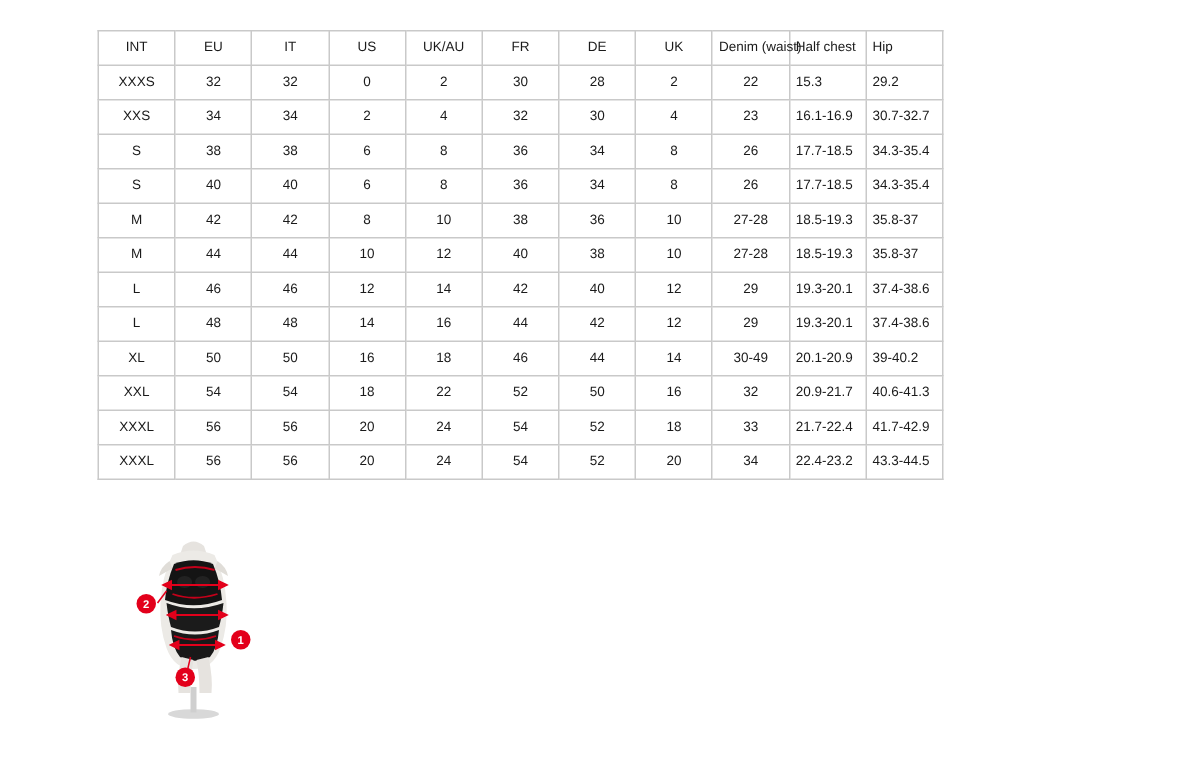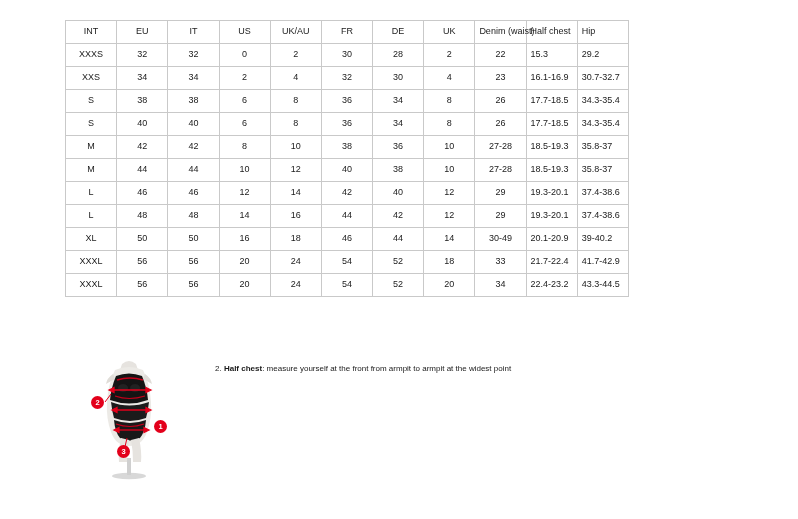--- a/index.html
+++ b/index.html
@@ -232,20 +232,33 @@
         <td>16</td>
         <td>18</td>
         <td>46</td>
         <td>44</td>
         <td>14</td>
         <td>30-49</td>
         <td class="left-pad">20.1-20.9</td>
         <td class="left-pad">39-40.2</td>
       </tr>
       <tr>
+        <td>XXL</td>
+        <td>54</td>
+        <td>54</td>
+        <td>18</td>
+        <td>22</td>
+        <td>52</td>
+        <td>50</td>
+        <td>16</td>
+        <td>32</td>
+        <td class="left-pad">20.9-21.7</td>
+        <td class="left-pad">40.6-41.3</td>
+      </tr>
+      <tr>
         <td>XXXL</td>
         <td>56</td>
         <td>56</td>
         <td>20</td>
         <td>24</td>
         <td>54</td>
         <td>52</td>
         <td>18</td>
         <td>33</td>
         <td class="left-pad">21.7-22.4</td>
@@ -320,17 +333,16 @@
 
         <line x1="40" y1="52" x2="46" y2="44" stroke="#e3001b" stroke-width="1"></line>
         <line x1="59" y1="101" x2="62" y2="88" stroke="#e3001b" stroke-width="1"></line>
       </svg>
       <div class="badge badge-1">1</div>
       <div class="badge badge-2">2</div>
       <div class="badge badge-3">3</div>
     </div>
 
     <div class="instructions">
-      <p><span>2. </span><b>Half chest</b><span>: measure yourself at the front from armpit to armpit at the widest point</span></p>
     </div>
 
   </div>
 </div>
 
 </body></html>

